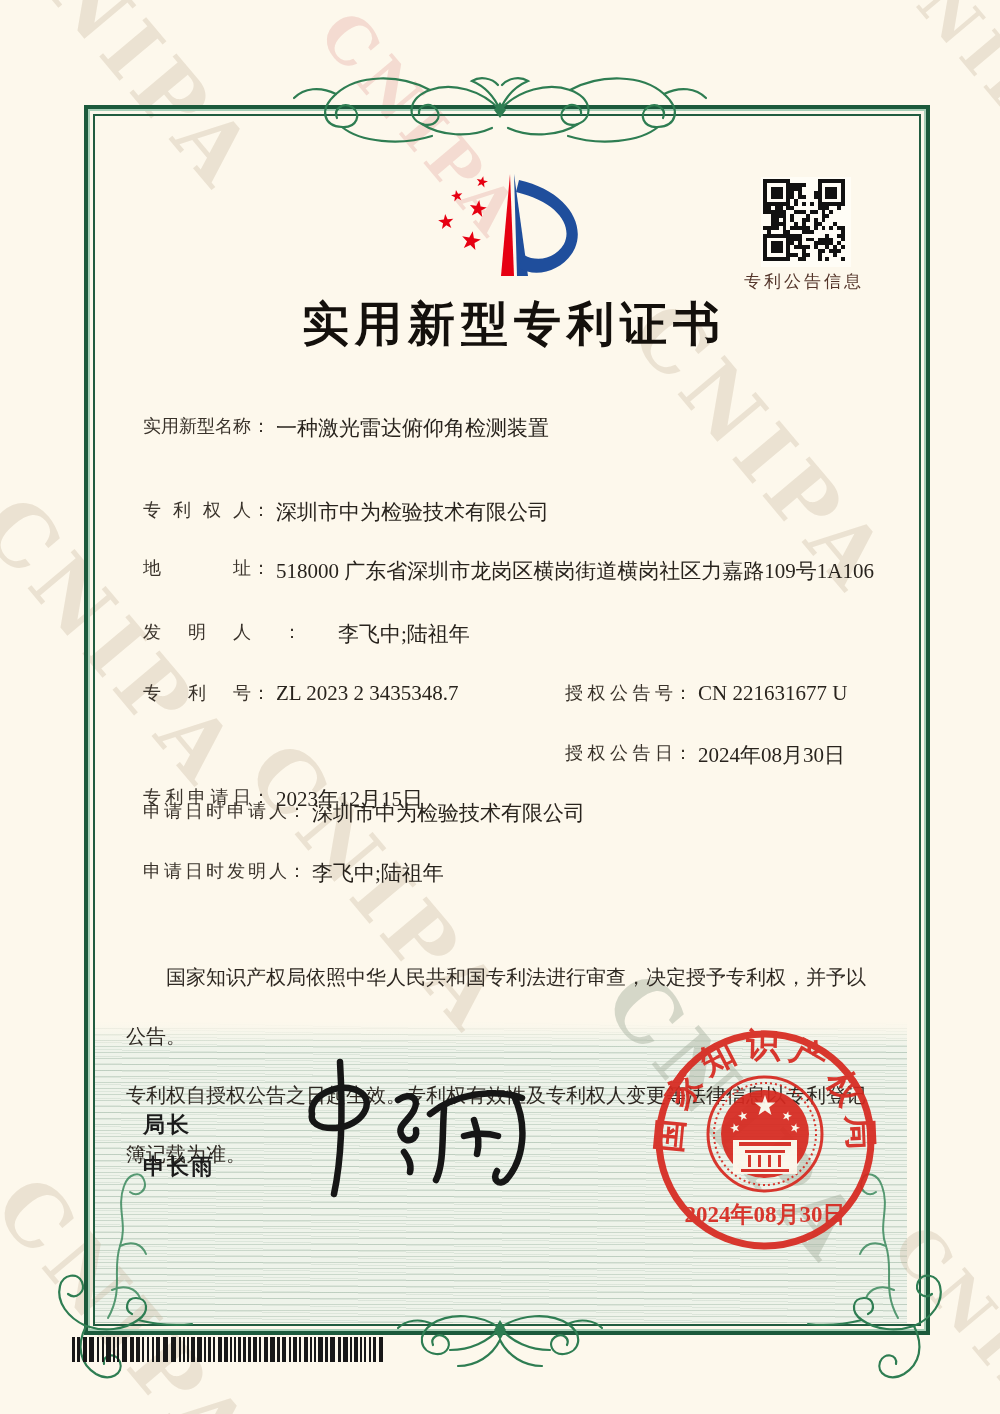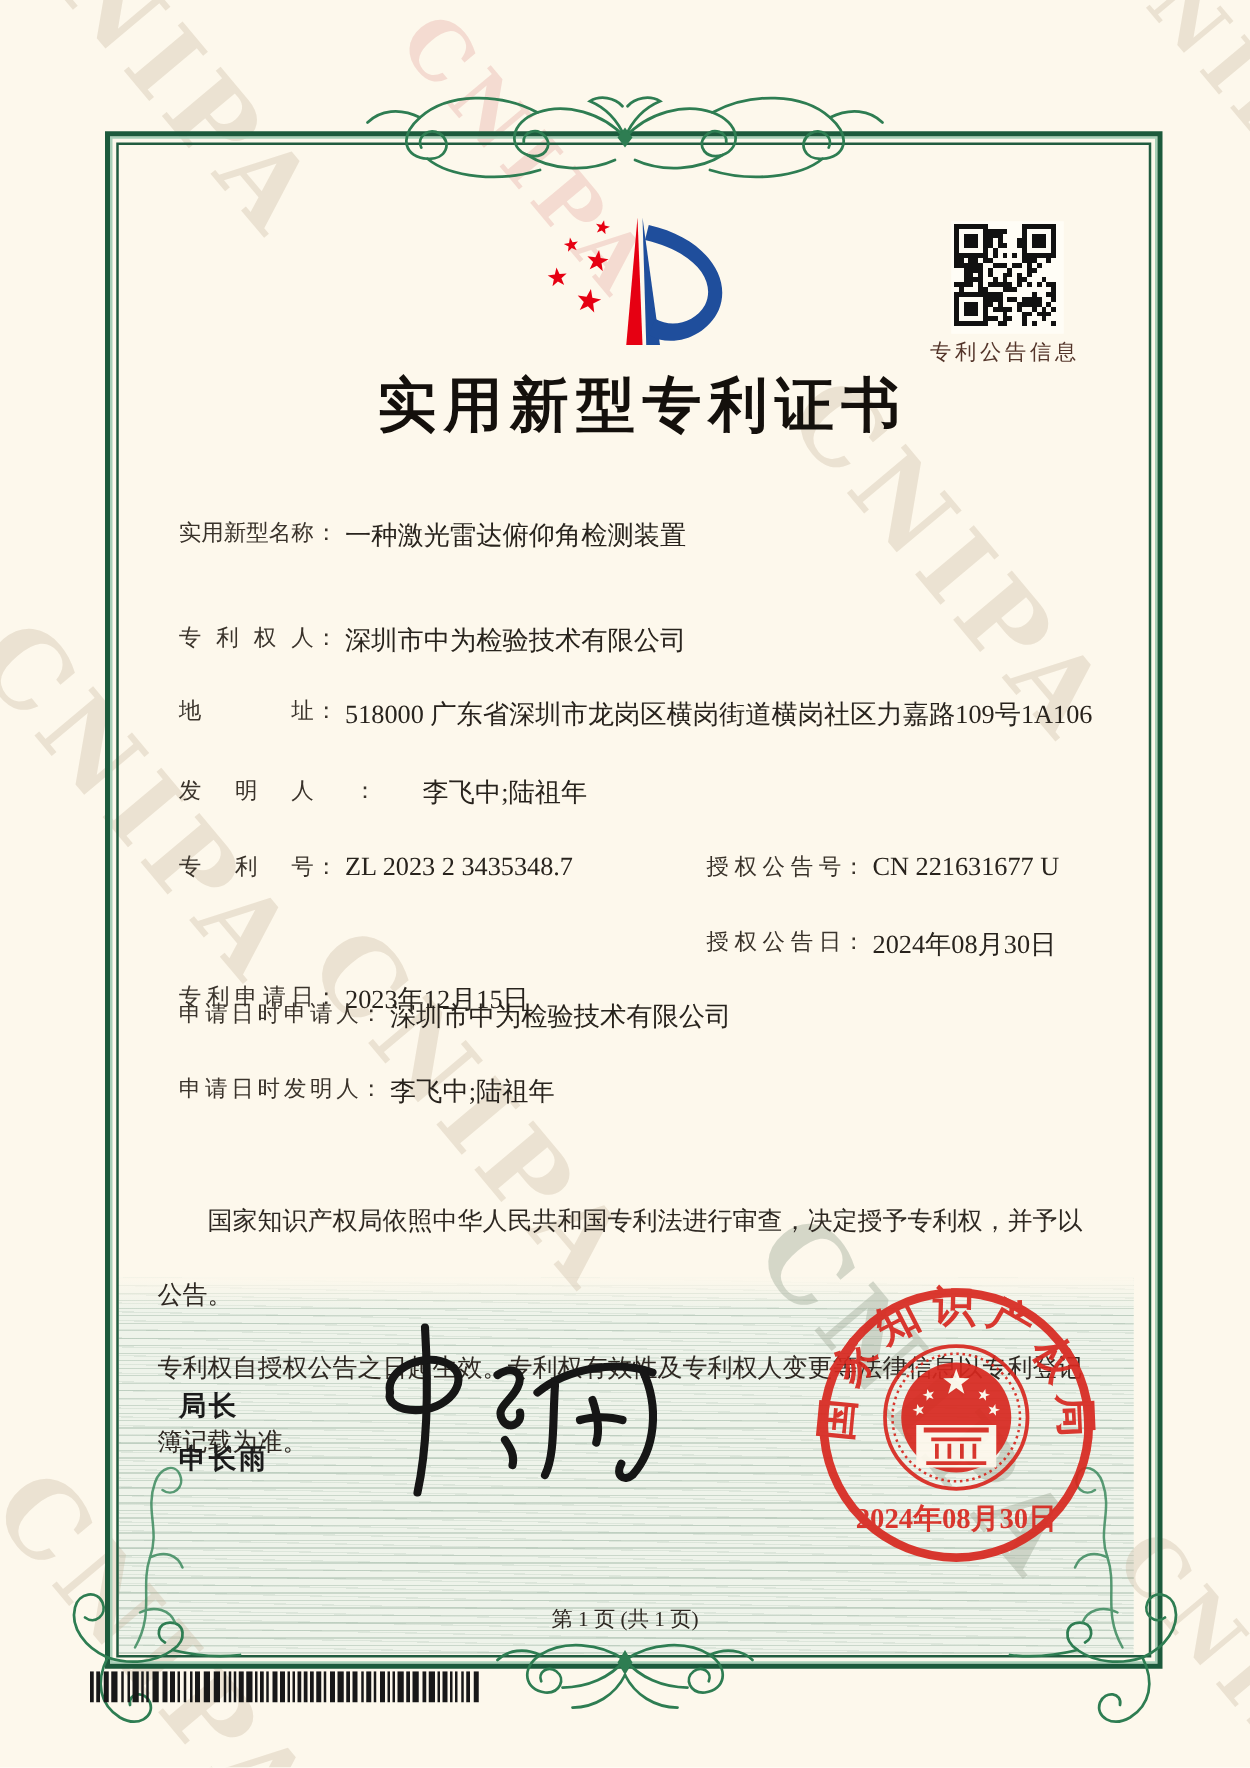--- a/index.html
+++ b/index.html
@@ -408,21 +408,20 @@
         <rect x="103" y="133" width="3" height="12" fill="#d7281f"></rect>
         <rect x="113" y="133" width="3" height="12" fill="#d7281f"></rect>
         <rect x="123" y="133" width="3" height="12" fill="#d7281f"></rect>
         <rect x="133" y="133" width="3" height="12" fill="#d7281f"></rect>
         <rect x="96" y="147" width="48" height="3" fill="#d7281f"></rect>
       </g>
       <text x="120" y="200" text-anchor="middle" font-size="23" fill="#d7281f" font-weight="bold" font-family="Liberation Serif,serif">2024年08月30日</text>
     </g>
   </svg>
 
-  <div class="footer">第 1 页 (共 1 页)</div>
   <svg class="barcode" id="barcode" viewBox="0 0 312 25" preserveAspectRatio="none">
       <g fill="#181818">
         <rect x="0" y="0" width="3" height="25"></rect>
         <rect x="5" y="0" width="3" height="25"></rect>
         <rect x="11" y="0" width="4" height="25"></rect>
         <rect x="17" y="0" width="5" height="25"></rect>
         <rect x="25" y="0" width="2" height="25"></rect>
         <rect x="30" y="0" width="2" height="25"></rect>
         <rect x="34" y="0" width="5" height="25"></rect>
         <rect x="41" y="0" width="2" height="25"></rect>

